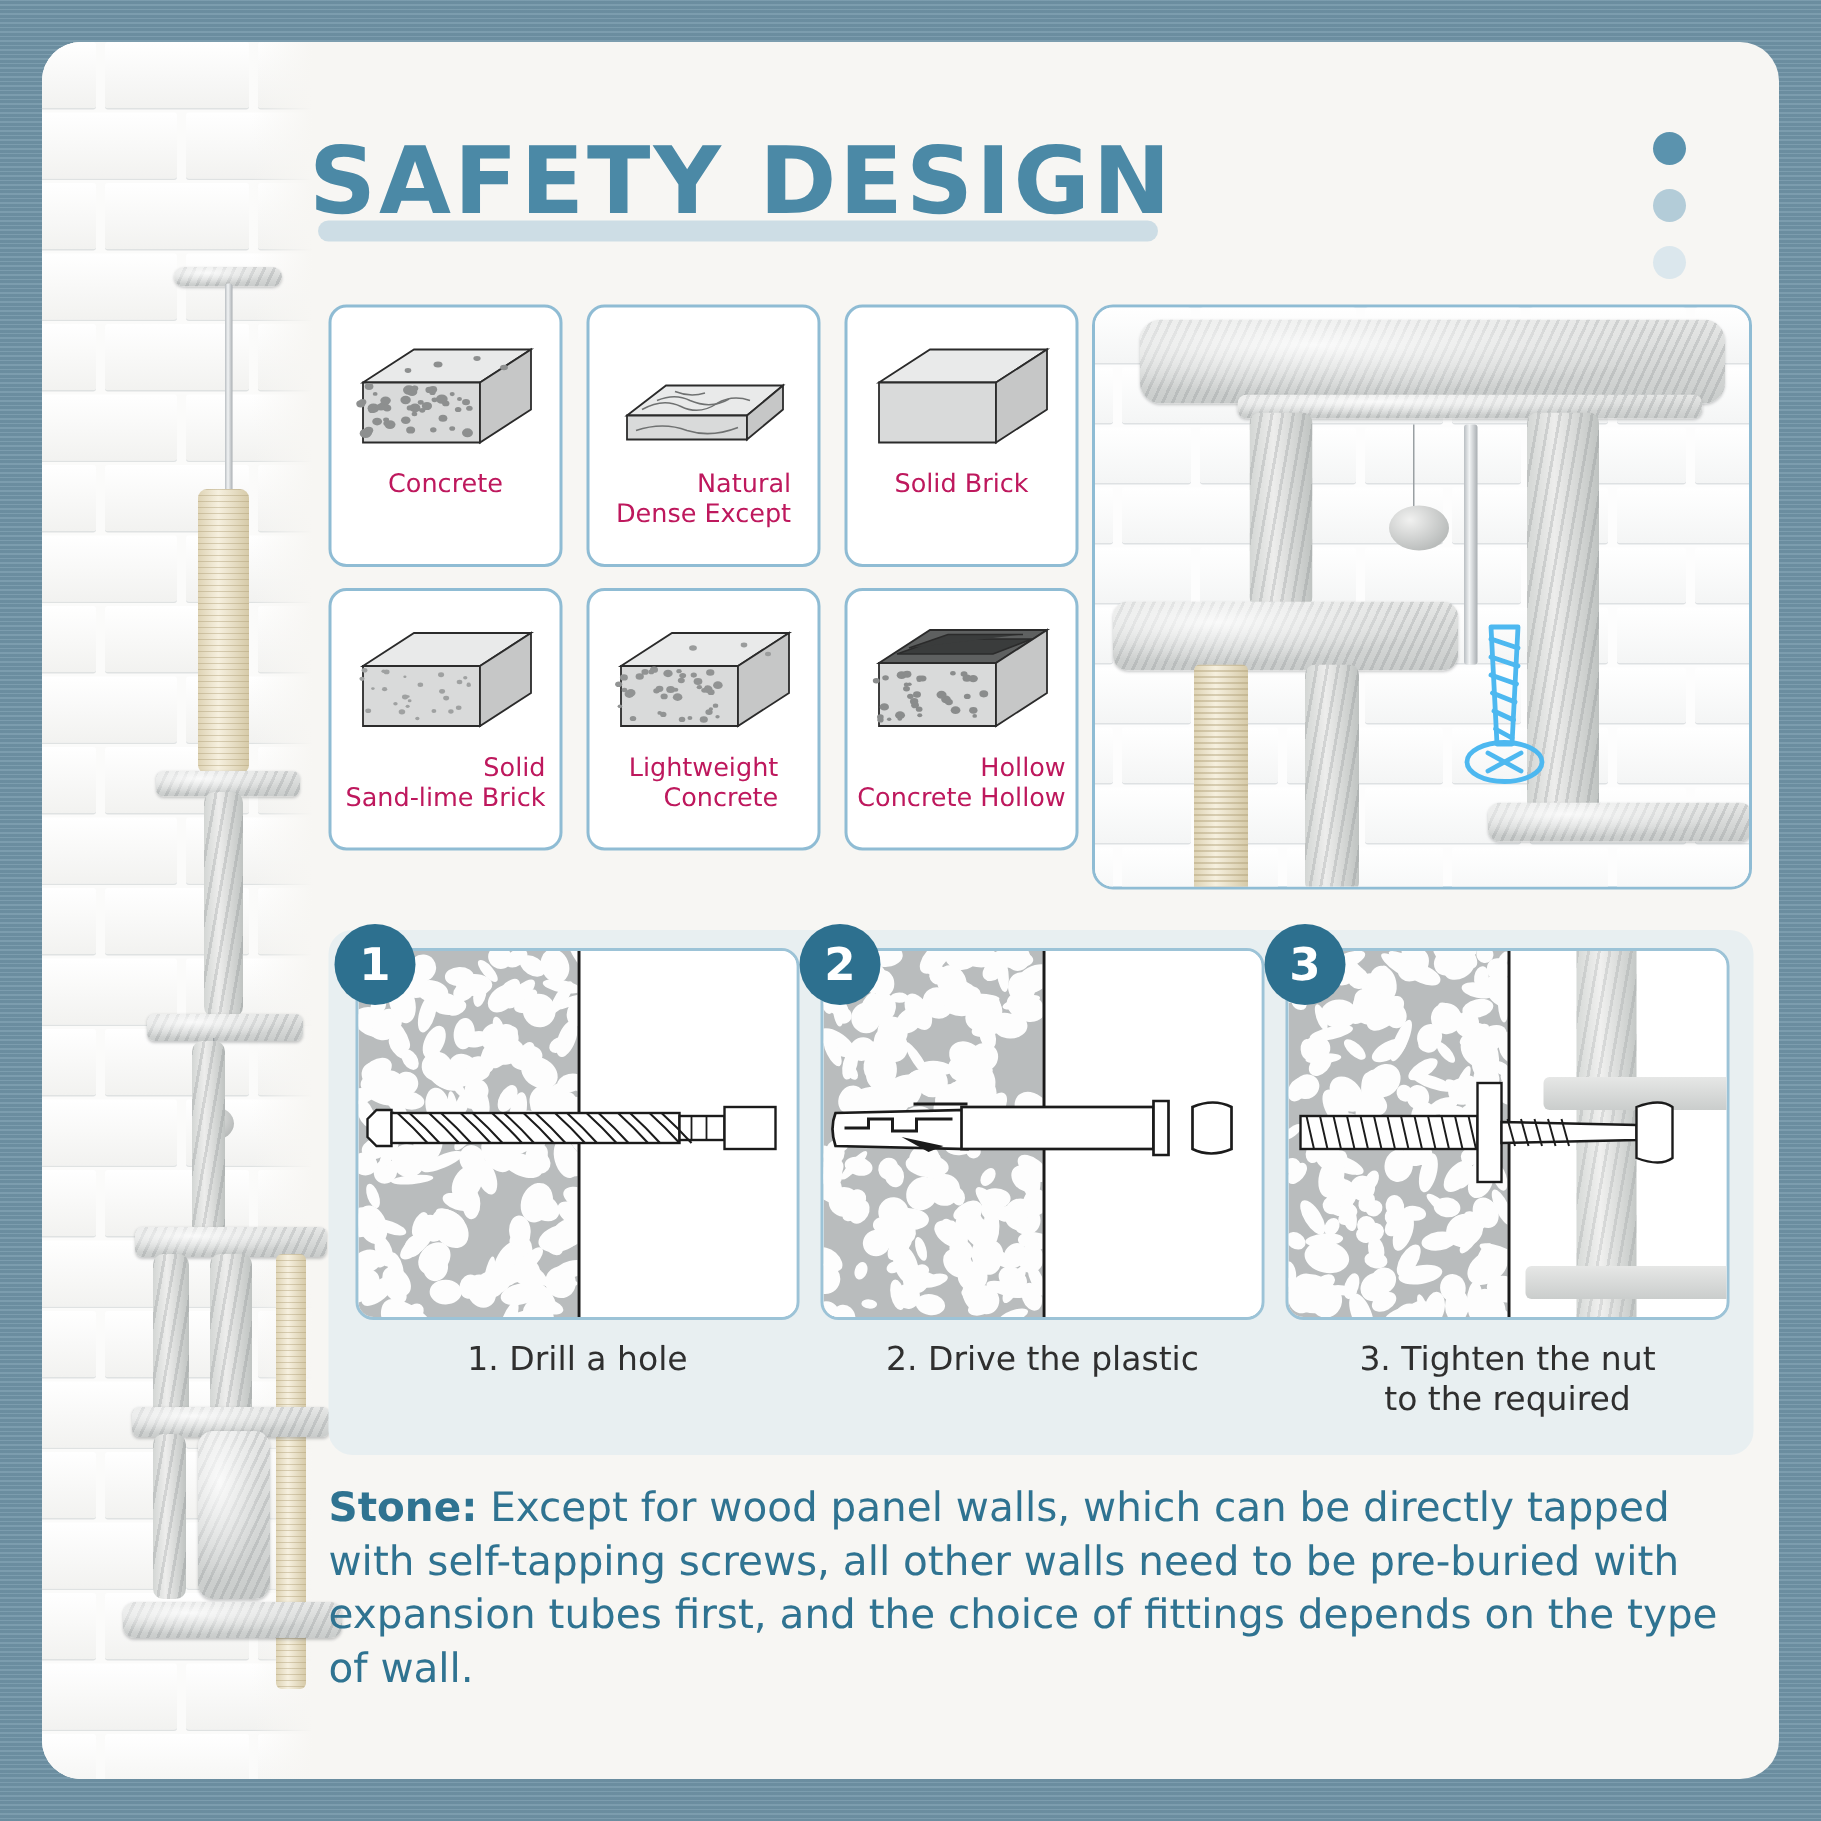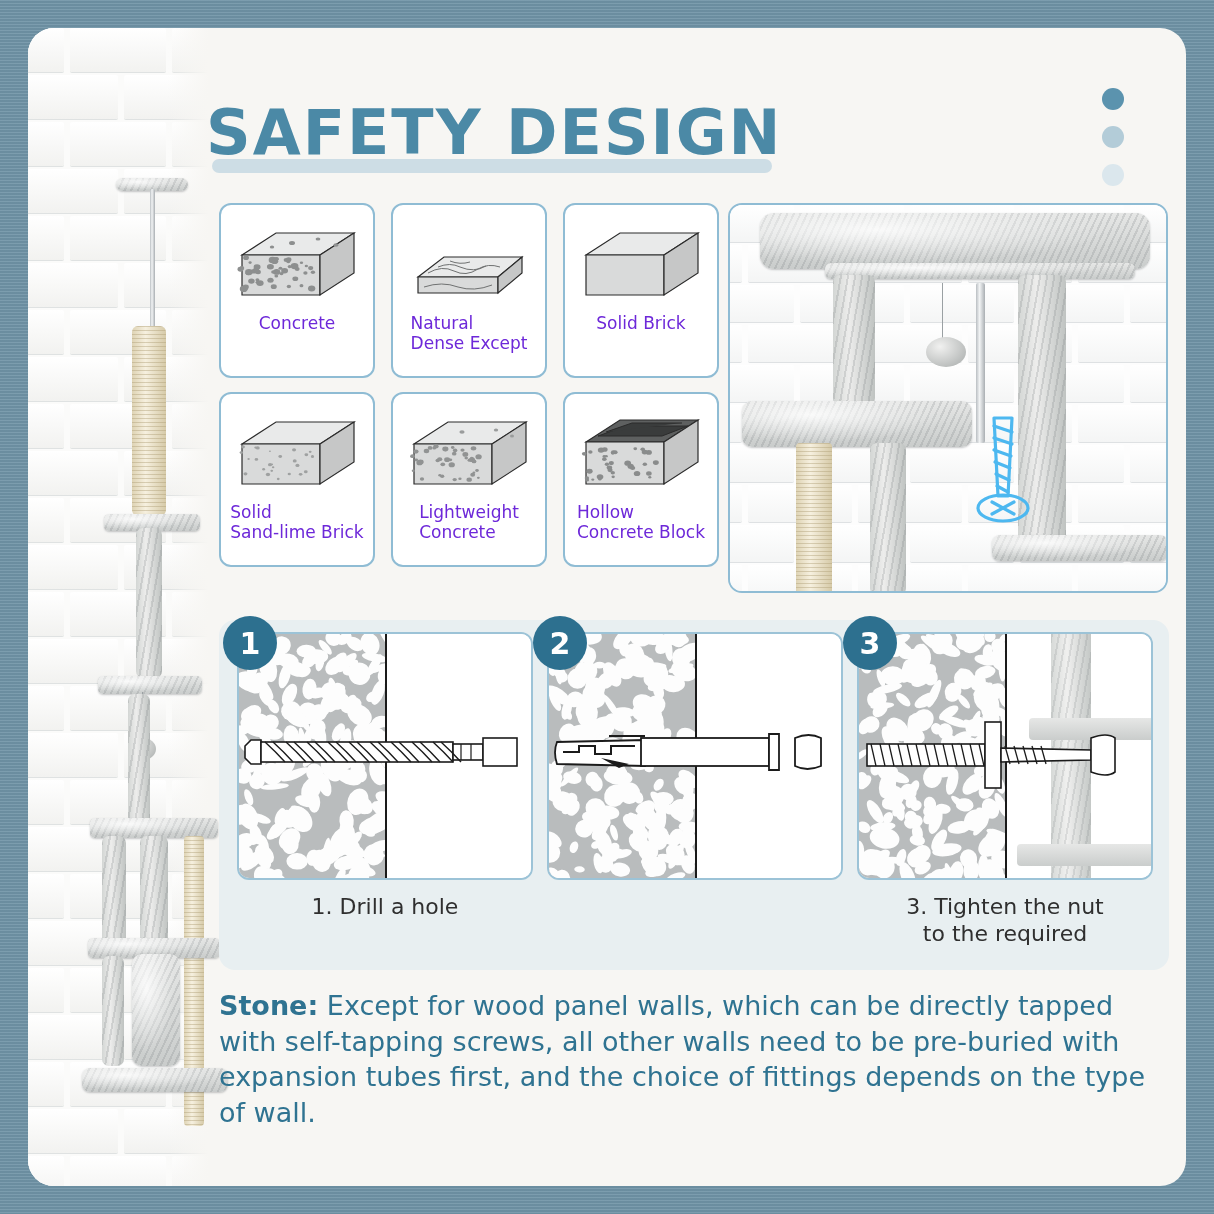--- a/index.html
+++ b/index.html
@@ -72,21 +72,21 @@
     background: linear-gradient(to right, #b9bec2, #f2f4f5 40%, #a9aeb2);
     border-radius: 2px;
   }
   .pompom {
     position: absolute; width: 26px; height: 22px; border-radius: 50%;
     background: radial-gradient(ellipse at 35% 32%, #f1f1f0, #b9bcbb 75%);
   }
   .string { position: absolute; width: 1px; background: #9aa0a3; }
 
   
-  #heading-wrap { position: absolute; left: 178px; top: 68px; }
+  #heading-wrap { position: absolute; left: 178px; top: 56px; }
   #heading-underline {
     position: absolute; left: 6px; top: 63px; width: 560px; height: 14px;
     background: #cddde5; border-radius: 7px;
   }
   #page-title {
     position: relative;
     font-size: 62px; font-weight: bold; letter-spacing: 2px;
     color: #4b89a6;
     font-family: "DejaVu Sans", sans-serif;
   }
@@ -103,21 +103,21 @@
     background: #ffffff;
     border: 2px solid #8fbcd4;
     border-radius: 12px;
     display: flex; flex-direction: column;
     align-items: center; justify-content: flex-start;
     padding-top: 12px;
   }
   .mat-art { width: 130px; height: 92px; }
   .mat-label {
     margin-top: 4px;
-    font-size: 17px; color: #6d28d9; text-align: left; line-height: 1.18;
+    font-size: 17px; color: #be185d; text-align: right; line-height: 1.18;
     font-family: "DejaVu Sans", sans-serif;
   }
 
   
   #photo-panel {
     position: absolute; left: 700px; top: 175px; width: 440px; height: 390px;
     border: 2px solid #8fbcd4; border-radius: 14px; overflow: hidden;
     background: #fdfdfd;
   }
   #photo-brick { position: absolute; inset: 0; overflow: hidden; }
@@ -570,21 +570,21 @@
               <ellipse cx="23.870601851851852" cy="73.12959533607682" rx="1.6088906035665294" ry="1.2871124828532237" fill="#8a8c8c"></ellipse>
               <ellipse cx="56.62340534979423" cy="62.02231652949246" rx="2.6206447187928665" ry="2.0965157750342933" fill="#8a8c8c"></ellipse>
               <ellipse cx="68.64935699588477" cy="46.114111796982165" rx="2.9611025377229083" ry="2.3688820301783267" fill="#8a8c8c"></ellipse>
               <ellipse cx="16.78179012345679" cy="73.57164780521262" rx="1.4635973936899862" ry="1.170877914951989" fill="#8a8c8c"></ellipse>
               <ellipse cx="79.85403806584362" cy="56.56159122085048" rx="2.9614626200274348" ry="2.3691700960219477" fill="#8a8c8c"></ellipse>
               <ellipse cx="66.6994341563786" cy="43.25060871056242" rx="2.2880315500685873" ry="1.83042524005487" fill="#8a8c8c"></ellipse>
               <ellipse cx="8.151311728395061" cy="47.80536694101509" rx="2.276637517146776" ry="1.821310013717421" fill="#8a8c8c"></ellipse>
       </svg></div>
           <div class="mat-label">
             <div>Hollow</div>
-            <div>Concrete Block</div>
+            <div>Concrete Hollow</div>
           </div>
         </div>
       </div>
     </div>
 
   <div id="photo-panel">
     <div id="photo-brick">
         <div class="pbrick-row" style="top:0px">
           <div class="pbrick" style="left:0px;width:104px"></div>
           <div class="pbrick" style="left:110px;width:104px"></div>
@@ -1130,20 +1130,21 @@
       </g>
       <g stroke="#1b1b1b" stroke-width="2" fill="none">
         <path d="M14 118 L30 118 L30 112 L46 112 L46 120 L62 120 L62 112 L86 112"></path>
         <path d="M60 102 L96 102"></path>
       </g>
       <path d="M52 124 L80 130 L70 134 Z" fill="#1b1b1b"></path>
     </svg>
             </div>
           </div>
           <div class="step-caption">
+            <div>2. Drive the plastic</div>
           </div>
         </div>
         <div class="step">
           <div class="step-badge">3</div>
           <div class="step-card">
             <div class="step-wall"><svg width="150" height="248" viewBox="0 0 150 248">
                 <rect width="150" height="248" fill="#b9bcbd"></rect>
                 <ellipse cx="69.67849794238683" cy="184.193792866941" rx="6.433976337448559" ry="4.991598079561043" fill="#fdfdfd" transform="rotate(124.74691358024693 69.67849794238683 184.193792866941)"></ellipse>
                 <ellipse cx="24.23418209876543" cy="221.25877914951988" rx="7.38482938957476" ry="4.907407407407407" fill="#fdfdfd" transform="rotate(145.95447530864197 24.23418209876543 221.25877914951988)"></ellipse>
                 <ellipse cx="0.510545267489712" cy="215.3957818930041" rx="8.63840877914952" ry="4.574245541838135" fill="#fdfdfd" transform="rotate(84.33796296296296 0.510545267489712 215.3957818930041)"></ellipse>

